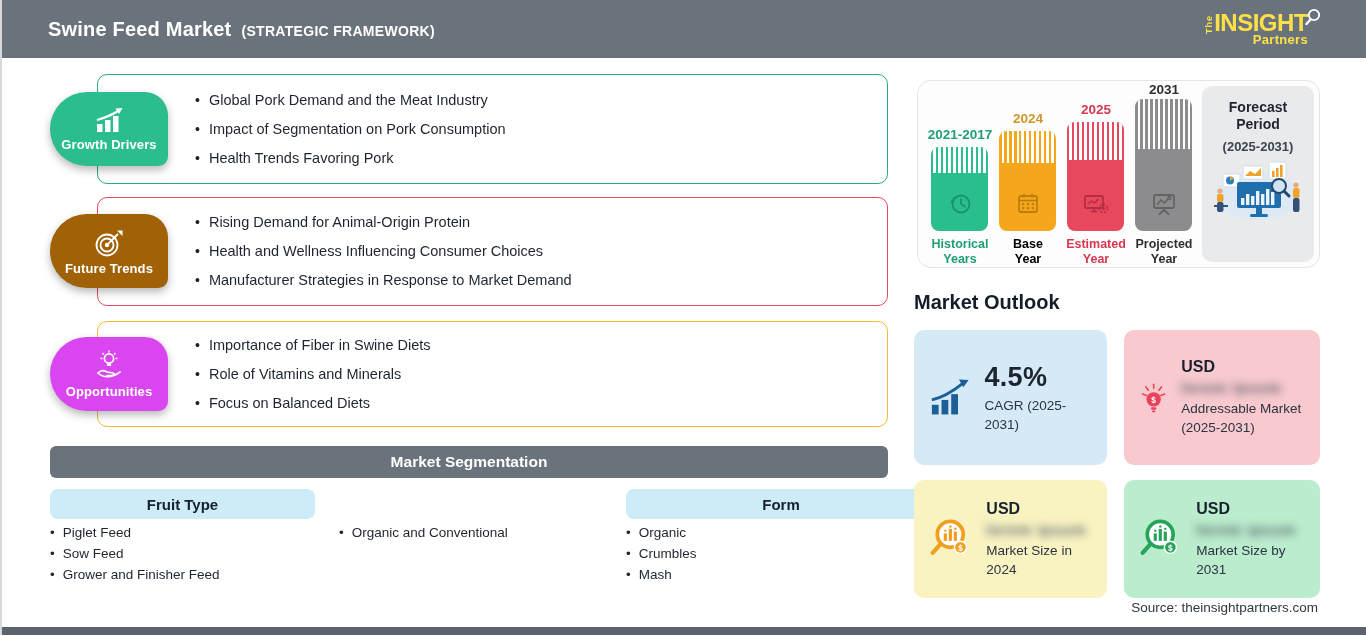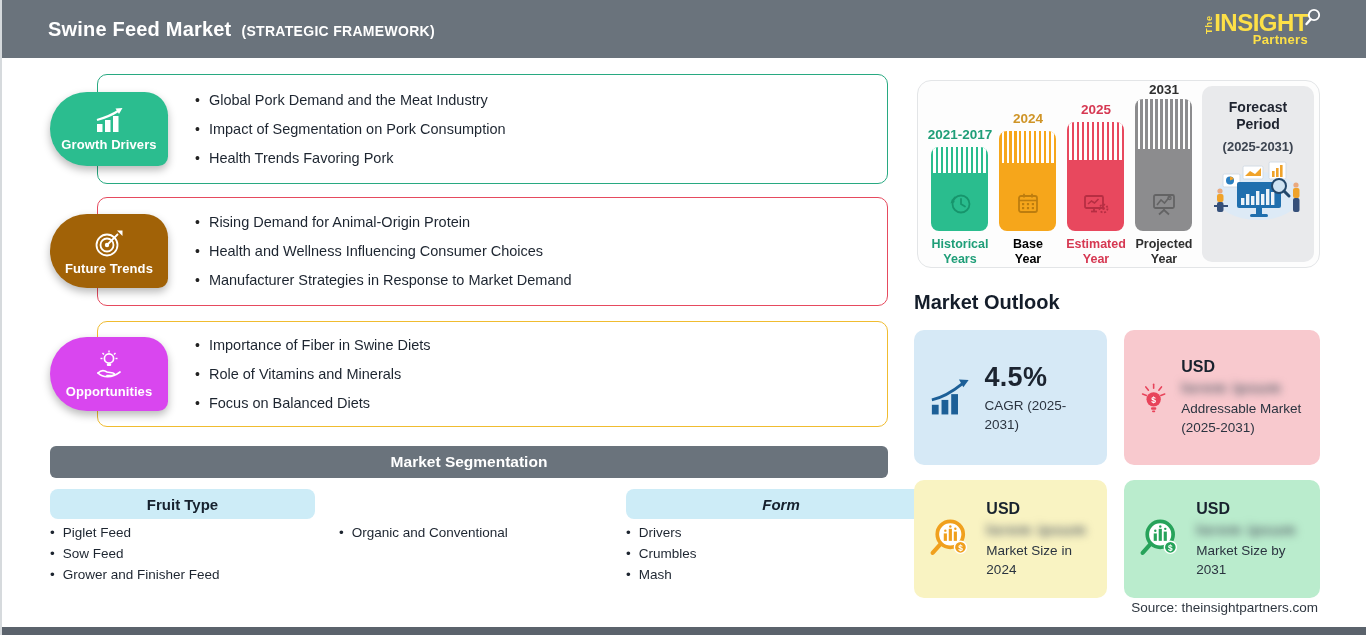--- a/index.html
+++ b/index.html
@@ -35,21 +35,21 @@
   .badge.r { background:#a16207; }
   .badge.o { background:#d946ef; }
   .badge-label { font-size:13px; font-weight:bold; letter-spacing:.1px; }
 
   
   .seg-bar { position:absolute; left:48px; top:446px; width:838px; height:32px; background:#6a737c;
              border-radius:6px; display:flex; align-items:center; justify-content:center;
              color:#fff; font-size:15.5px; font-weight:bold; }
   .seg-h { position:absolute; top:489px; height:30px; background:#cdecf7; border-radius:8px;
            display:flex; align-items:center; justify-content:center; font-weight:bold; font-size:15px; color:#16212e; }
-  .seg-h.c1 { left:48px; width:265px; } .seg-h.c2 { left:337px; width:261px; } .seg-h.c3 { left:624px; width:310px;font-style:italic; }
+  .seg-h.c1 { left:48px; width:265px; } .seg-h.c2 { left:337px; width:261px; } .seg-h.c3 { left:624px; width:310px; }
   .seg-list { position:absolute; top:525px; display:flex; flex-direction:column; gap:6px; }
   .seg-list.c1 { left:48px; } .seg-list.c2 { left:337px; } .seg-list.c3 { left:624px; }
   .seg-item { display:flex; gap:8px; font-size:13.5px; color:#1d2530; line-height:15px; }
 
   
   .timeline-card { position:absolute; left:915px; top:80px; width:403px; height:188px; background:#fdfdfd;
                    border:1px solid #e3e5e7; border-radius:14px; }
   .tbar { position:absolute; width:57px; border-radius:8px; overflow:hidden; display:flex; align-items:flex-end; justify-content:center; }
   .tbar .stripes { position:absolute; top:0; left:0; right:0; }
   .tbar .bicon { position:relative; margin-bottom:14px; opacity:.45; }
@@ -217,21 +217,21 @@
   </div>
   <div class="seg-list c2">
     <div class="seg-item">
         <span class="dot">•</span>
         <span>Organic and Conventional</span>
       </div>
   </div>
   <div class="seg-list c3">
     <div class="seg-item">
         <span class="dot">•</span>
-        <span>Drivers</span>
+        <span>Organic</span>
       </div>
     <div class="seg-item">
         <span class="dot">•</span>
         <span>Crumbles</span>
       </div>
     <div class="seg-item">
         <span class="dot">•</span>
         <span>Mash</span>
       </div>
   </div>

